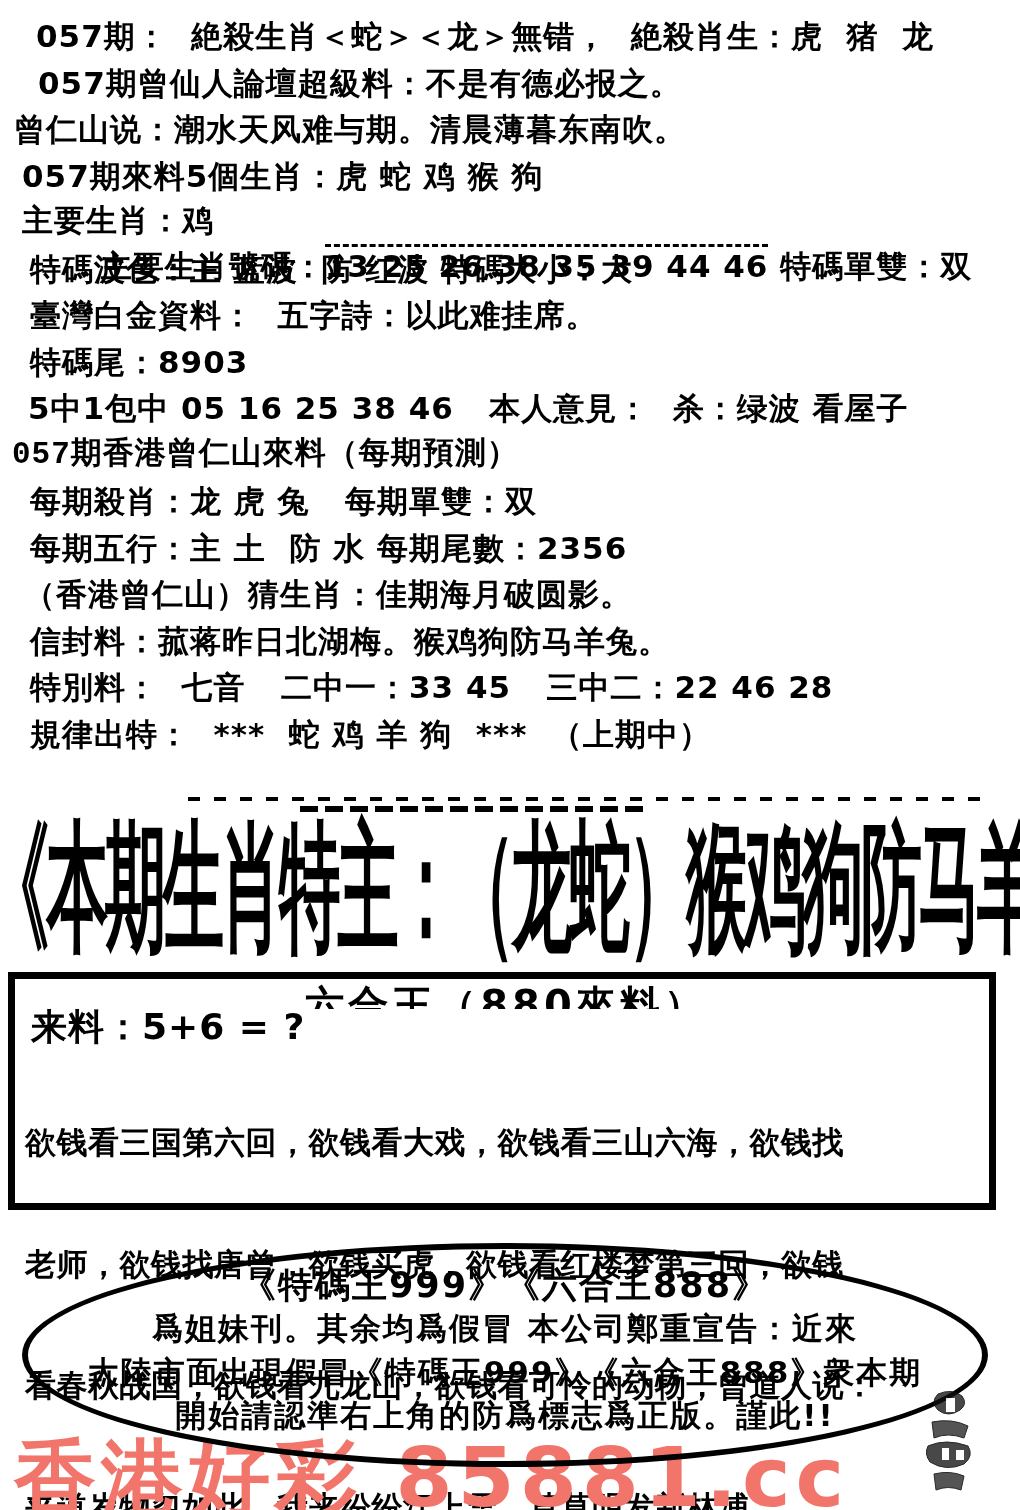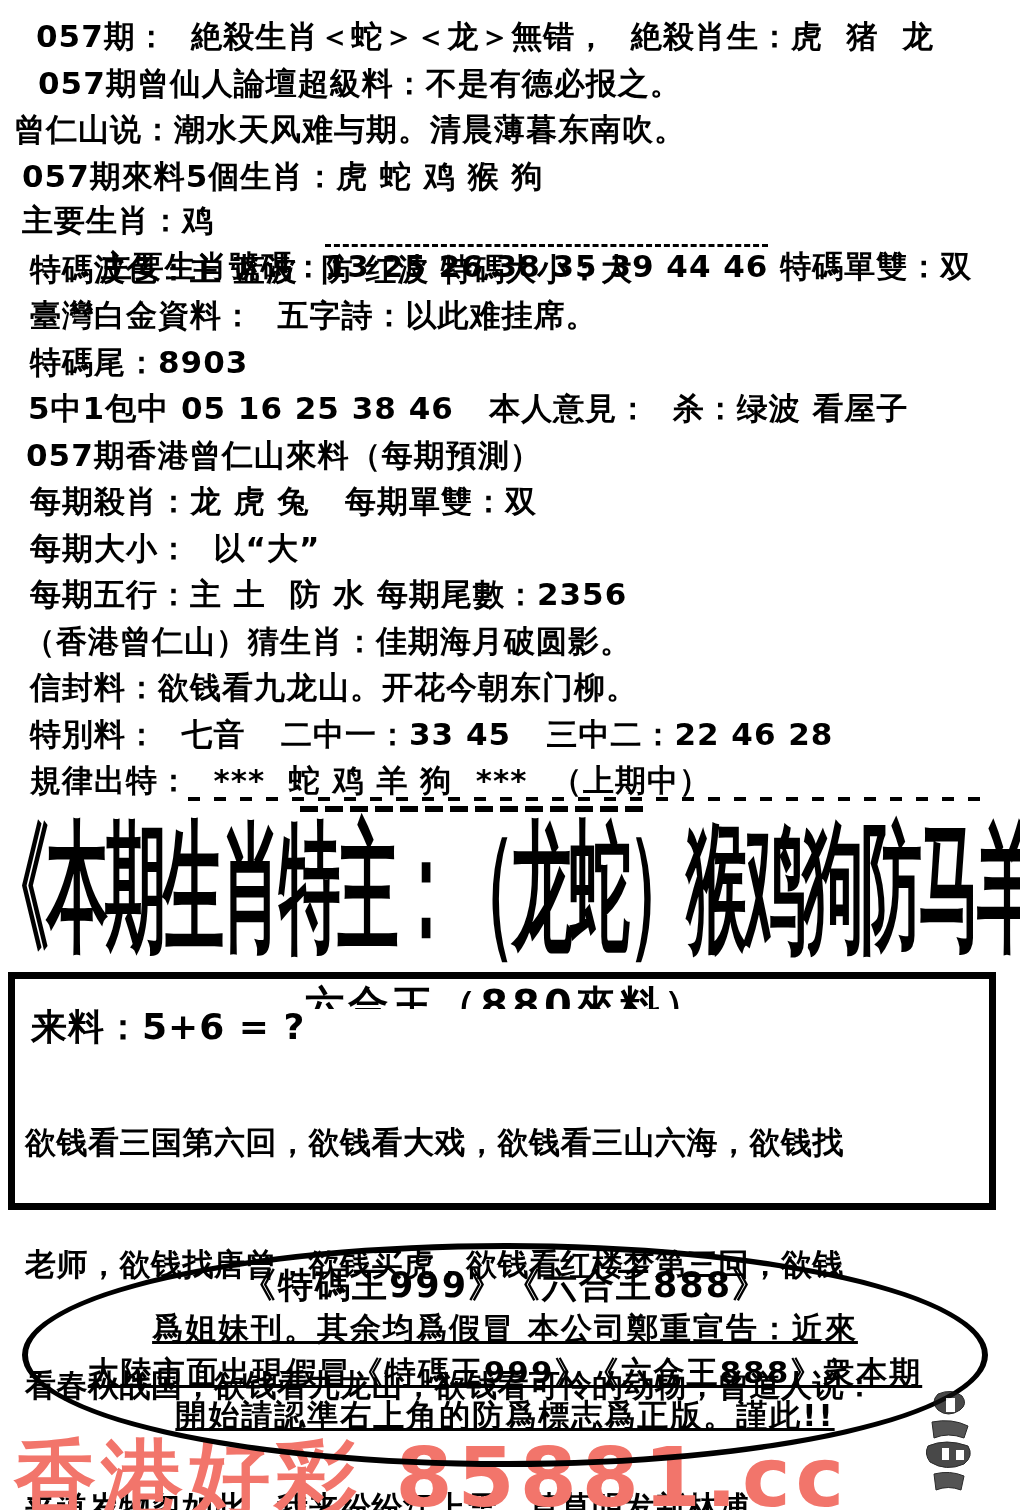--- a/index.html
+++ b/index.html
@@ -8,21 +8,21 @@
     background:#ffffff;overflow:hidden;color:#000;
     font-family:"DejaVu Sans","Liberation Sans",sans-serif;
   }
   
   .report{position:absolute;top:14px;left:0;width:1020px;}
   .rline{
     height:46.5px;font-size:31px;font-weight:bold;white-space:pre;
     letter-spacing:1px;line-height:44px;overflow:visible;
   }
   .ind36{padding-left:36px;} .ind38{padding-left:38px;} .ind14{padding-left:14px;}
-  .ind22{padding-left:22px;} .ind30{padding-left:30px;} .ind26{padding-left:26px;}
+  .ind22{padding-left:22px;} .ind30{padding-left:30px;} .ind26{padding-left:12px;font-family:Liberation Mono, monospace;}
   .ind24{padding-left:24px;} .ind28{padding-left:28px;}
   .split{display:flex;justify-content:space-between;padding-right:28px;flex-direction:column;}
   .numbers-overline{border-top:3px dashed #000;padding-top:1px;}
   
   .scratch1{position:absolute;top:797px;left:188px;width:795px;height:4px;
     background:repeating-linear-gradient(90deg,#000 0 12px,transparent 12px 26px);}
   .scratch2{position:absolute;top:806px;left:300px;width:345px;height:6px;
     background:repeating-linear-gradient(90deg,#000 0 18px,transparent 18px 25px);
     filter:blur(0.5px);}
   
@@ -38,21 +38,21 @@
     text-align:center;font-size:40px;line-height:44px;font-weight:bold;letter-spacing:4px;}
   .lailiao{position:absolute;top:24px;left:16px;font-size:36px;font-weight:bold;
     white-space:pre;letter-spacing:1px;}
   .poem{position:absolute;top:62px;left:10px;right:8px;font-size:31px;font-weight:bold;
     line-height:40.5px;letter-spacing:0.5px;white-space:pre;}
   
   .oval{position:absolute;top:1243px;left:22px;width:954px;height:212px;
     border:6px solid #000;border-radius:50%;z-index:3;background:transparent;
     text-align:center;}
   .oval-l1{margin-top:14px;font-size:35px;font-weight:bold;letter-spacing:2px;line-height:44px;white-space:nowrap;}
-  .oval-l{font-size:31px;font-weight:bold;letter-spacing:2px;line-height:43.5px;white-space:nowrap;text-decoration:underline;}
+  .oval-l{font-size:31px;font-weight:bold;letter-spacing:2px;line-height:43.5px;white-space:nowrap;}
   
   .seal{position:absolute;top:1388px;right:38px;width:62px;height:108px;z-index:4;
     filter:blur(0.4px);opacity:.9;}
   
   .brand{position:absolute;left:14px;top:1424px;z-index:2;color:#f2756b;
     font-size:82px;font-weight:900;white-space:nowrap;letter-spacing:5px;
     font-family:"DejaVu Sans","Liberation Sans",sans-serif;}
 </style>
 </head>
 <body>
@@ -69,24 +69,23 @@
     </div>
     <div class="rline ind30">
       <span>主要生肖號碼：</span><span class="numbers-overline">13 25 26 38 35 39 44 46</span><span> 特碼單雙：双</span>
     </div>
     <div class="rline ind30">特碼波色：主 蓝波  防 红波 特碼大小：大</div>
     <div class="rline ind30">臺灣白金資料：  五字詩：以此难挂席。</div>
     <div class="rline ind30">特碼尾：8903</div>
     <div class="rline ind28">5中1包中 05 16 25 38 46   本人意見：  杀：绿波 看屋子</div>
     <div class="rline ind26">057期香港曾仁山來料（每期預測）</div>
     <div class="rline ind30">每期殺肖：龙 虎 兔   每期單雙：双</div>
-    <div class="rline ind30">每期大小：  以“大”</div>
     <div class="rline ind30">每期五行：主 土  防 水 每期尾數：2356</div>
     <div class="rline ind24">（香港曾仁山）猜生肖：佳期海月破圆影。</div>
-    <div class="rline ind30">信封料：欲钱看九龙山。开花今朝东门柳。</div>
+    <div class="rline ind30">信封料：菰蒋昨日北湖梅。猴鸡狗防马羊兔。</div>
     <div class="rline ind30">特別料：  七音   二中一：33 45   三中二：22 46 28</div>
     <div class="rline ind30">規律出特：  ***  蛇 鸡 羊 狗  ***  （上期中）</div>
   </div>
 
   <div class="scratch1"></div>
   <div class="scratch2"></div>
 
   <div class="headline-wrap">
     <span class="headline">《本期生肖特主：（龙蛇）猴鸡狗防马羊兔》</span>
   </div>

